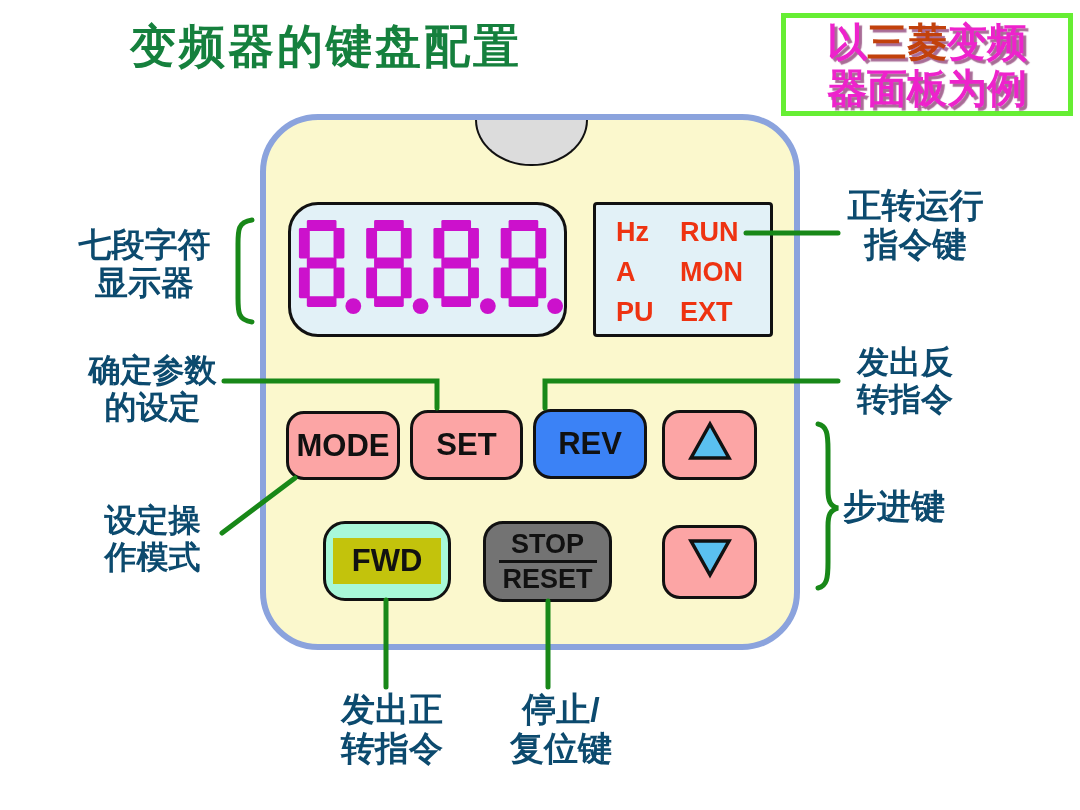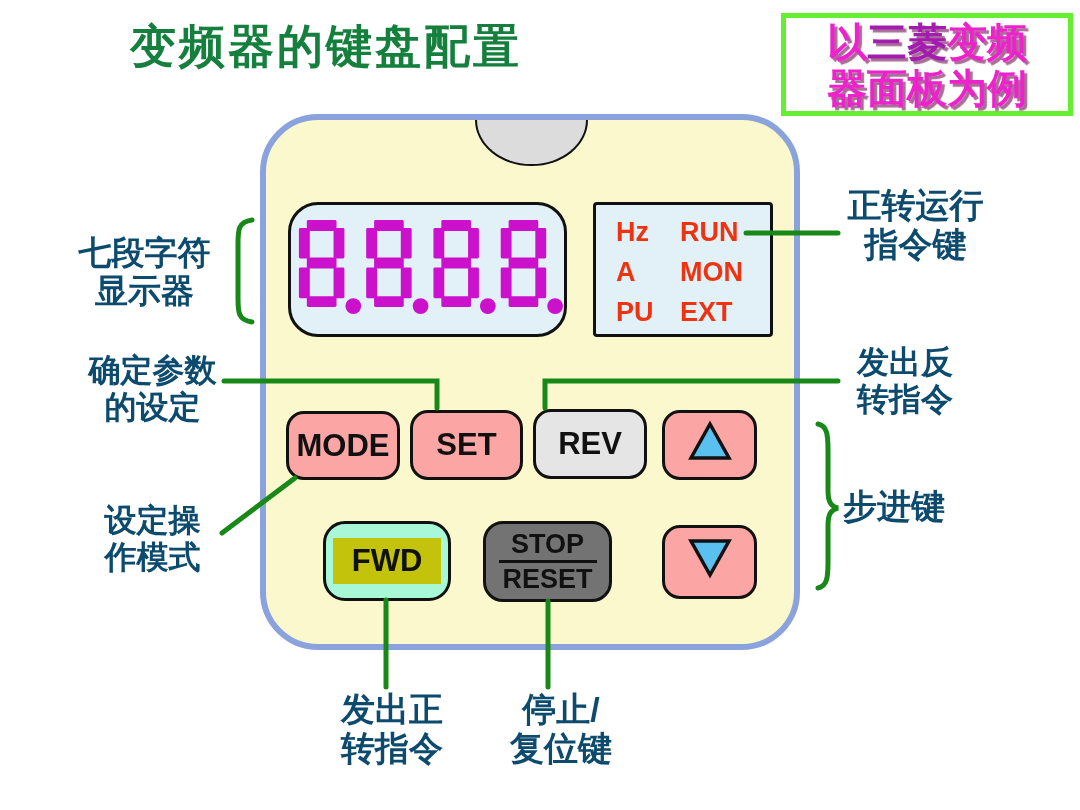--- a/index.html
+++ b/index.html
@@ -13,21 +13,21 @@
   .slide-title{
     position:absolute;left:130px;top:16px;
     font-size:46px;font-weight:bold;color:#15803d;letter-spacing:3px;text-align:center;
   }
   .note-box{
     position:absolute;left:781px;top:13px;width:292px;height:103px;
     border:5px solid #66ee33;background:#ffffff;text-align:center;
     font-size:40px;font-weight:bold;color:#ee22cc;line-height:46px;padding-top:1px;
     text-shadow:3px 3px 1px rgba(110,10,80,0.6);
   }
-  .note-box .brand{color:#a21caf;}
+  .note-box .brand{color:#c2410c;}
 
   
   .panel{
     position:absolute;left:260px;top:114px;width:540px;height:536px;
     background:#fbf8cd;border:6px solid #8ba3dd;border-radius:58px;z-index:1;
   }
   .notch{
     position:absolute;left:475px;top:120px;width:113px;height:46px;
     background:#dcdcdc;border:2px solid #111;border-top:none;
     border-bottom-left-radius:56px 46px;border-bottom-right-radius:56px 46px;z-index:2;
@@ -46,37 +46,37 @@
   .ind-row .c1{width:64px;}
 
   .btn{
     position:absolute;border:3px solid #111;border-radius:18px;z-index:3;
     display:flex;align-items:center;justify-content:center;
     font-weight:bold;color:#111;font-size:31px;
   }
   .btn-gray{background:#fca5a5;}
   .btn-mode{left:286px;top:411px;width:114px;height:69px;}
   .btn-set {left:410px;top:410px;width:113px;height:70px;}
-  .btn-rev {left:533px;top:409px;width:114px;height:70px;background:#e5e5e5;}
+  .btn-rev {left:533px;top:409px;width:114px;height:70px;background:#3b82f6;}
   .btn-up  {left:662px;top:410px;width:95px;height:70px;}
   .btn-fwd {left:323px;top:521px;width:128px;height:80px;background:#a8f8d8;border-radius:22px;}
   .fwd-inner{width:108px;height:46px;background:#c3c30c;display:flex;align-items:center;justify-content:center;}
   .btn-stop{left:483px;top:521px;width:129px;height:81px;background:#737373;border-radius:20px;flex-direction:column;font-size:27px;line-height:28px;}
   .stop-divider{width:98px;height:3px;background:#111;margin:2px 0;}
   .btn-down{left:662px;top:525px;width:95px;height:74px;}
 
   
   .connector-svg{position:absolute;left:0;top:0;z-index:4;pointer-events:none;}
 
   
   .lbl{
     position:absolute;z-index:5;color:#0c4a6e;font-weight:bold;
     text-align:center;line-height:1.16;
   }
-  .lbl-display{left:62px;top:234px;width:165px;font-size:33px;}
+  .lbl-display{left:62px;top:226px;width:165px;font-size:33px;}
   .lbl-set    {left:70px;top:352px;width:165px;font-size:32px;}
   .lbl-mode   {left:85px;top:502px;width:135px;font-size:32px;}
   .lbl-run    {left:833px;top:186px;width:165px;font-size:34px;}
   .lbl-rev    {left:840px;top:344px;width:130px;font-size:32px;}
   .lbl-step   {left:843px;top:487px;width:130px;font-size:34px;text-align:left;}
   .lbl-fwd    {left:327px;top:690px;width:130px;font-size:34px;}
   .lbl-stop   {left:495px;top:690px;width:132px;font-size:34px;}
 </style>
 </head>
 <body>

